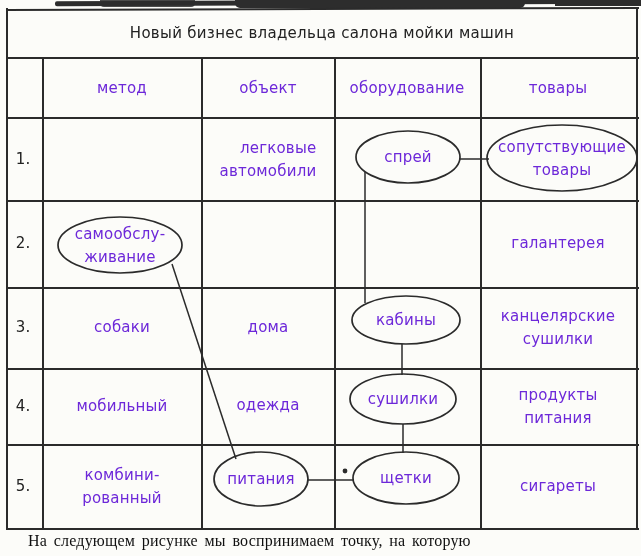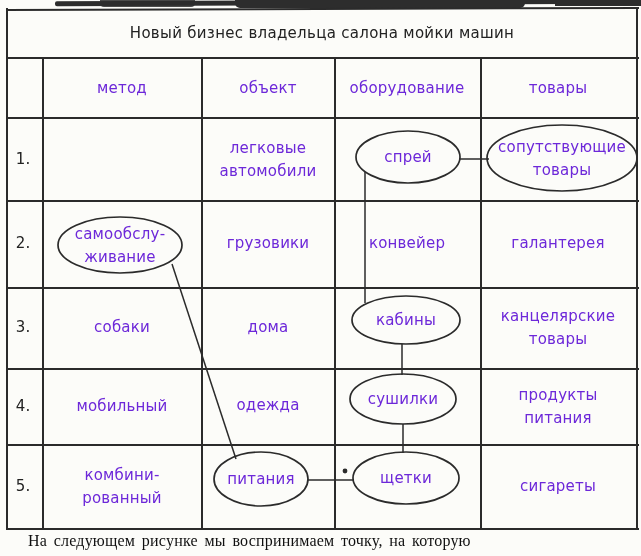--- a/index.html
+++ b/index.html
@@ -65,39 +65,37 @@
   </svg>
 
   <div class="title" style="left:322px;top:33px;">Новый бизнес владельца салона мойки машин</div>
 
   <div class="cell" style="left:122px;top:88px;">метод</div>
   <div class="cell" style="left:268px;top:88px;">объект</div>
   <div class="cell" style="left:407px;top:88px;">оборудование</div>
   <div class="cell" style="left:558px;top:88px;">товары</div>
 
   <div class="rownum" style="left:23px;top:159px;">1.</div>
-  <div class="cell" style="left:268px;top:159px;">легковые
+  <div class="cell" style="left:268px;top:159px;text-align:right;">легковые
 автомобили</div>
   <div class="cell" style="left:408px;top:157px;">спрей</div>
   <div class="cell" style="left:562px;top:158px;">сопутствующие
 товары</div>
 
   <div class="rownum" style="left:23px;top:243px;">2.</div>
   <div class="cell" style="left:120px;top:245px;">самообслу-
 живание</div>
-  <div class="cell" style="left:268px;top:243px;">грузовики</div>
-  <div class="cell" style="left:407px;top:243px;">конвейер</div>
   <div class="cell" style="left:558px;top:243px;">галантерея</div>
 
   <div class="rownum" style="left:23px;top:327px;">3.</div>
   <div class="cell" style="left:122px;top:327px;">собаки</div>
   <div class="cell" style="left:268px;top:327px;">дома</div>
   <div class="cell" style="left:406px;top:320px;">кабины</div>
   <div class="cell" style="left:558px;top:327px;">канцелярские
-товары</div>
+сушилки</div>
 
   <div class="rownum" style="left:23px;top:406px;">4.</div>
   <div class="cell" style="left:122px;top:406px;">мобильный</div>
   <div class="cell" style="left:268px;top:405px;">одежда</div>
   <div class="cell" style="left:403px;top:399px;">сушилки</div>
   <div class="cell" style="left:558px;top:406px;">продукты
 питания</div>
 
   <div class="rownum" style="left:23px;top:486px;">5.</div>
   <div class="cell" style="left:122px;top:486px;">комбини-

